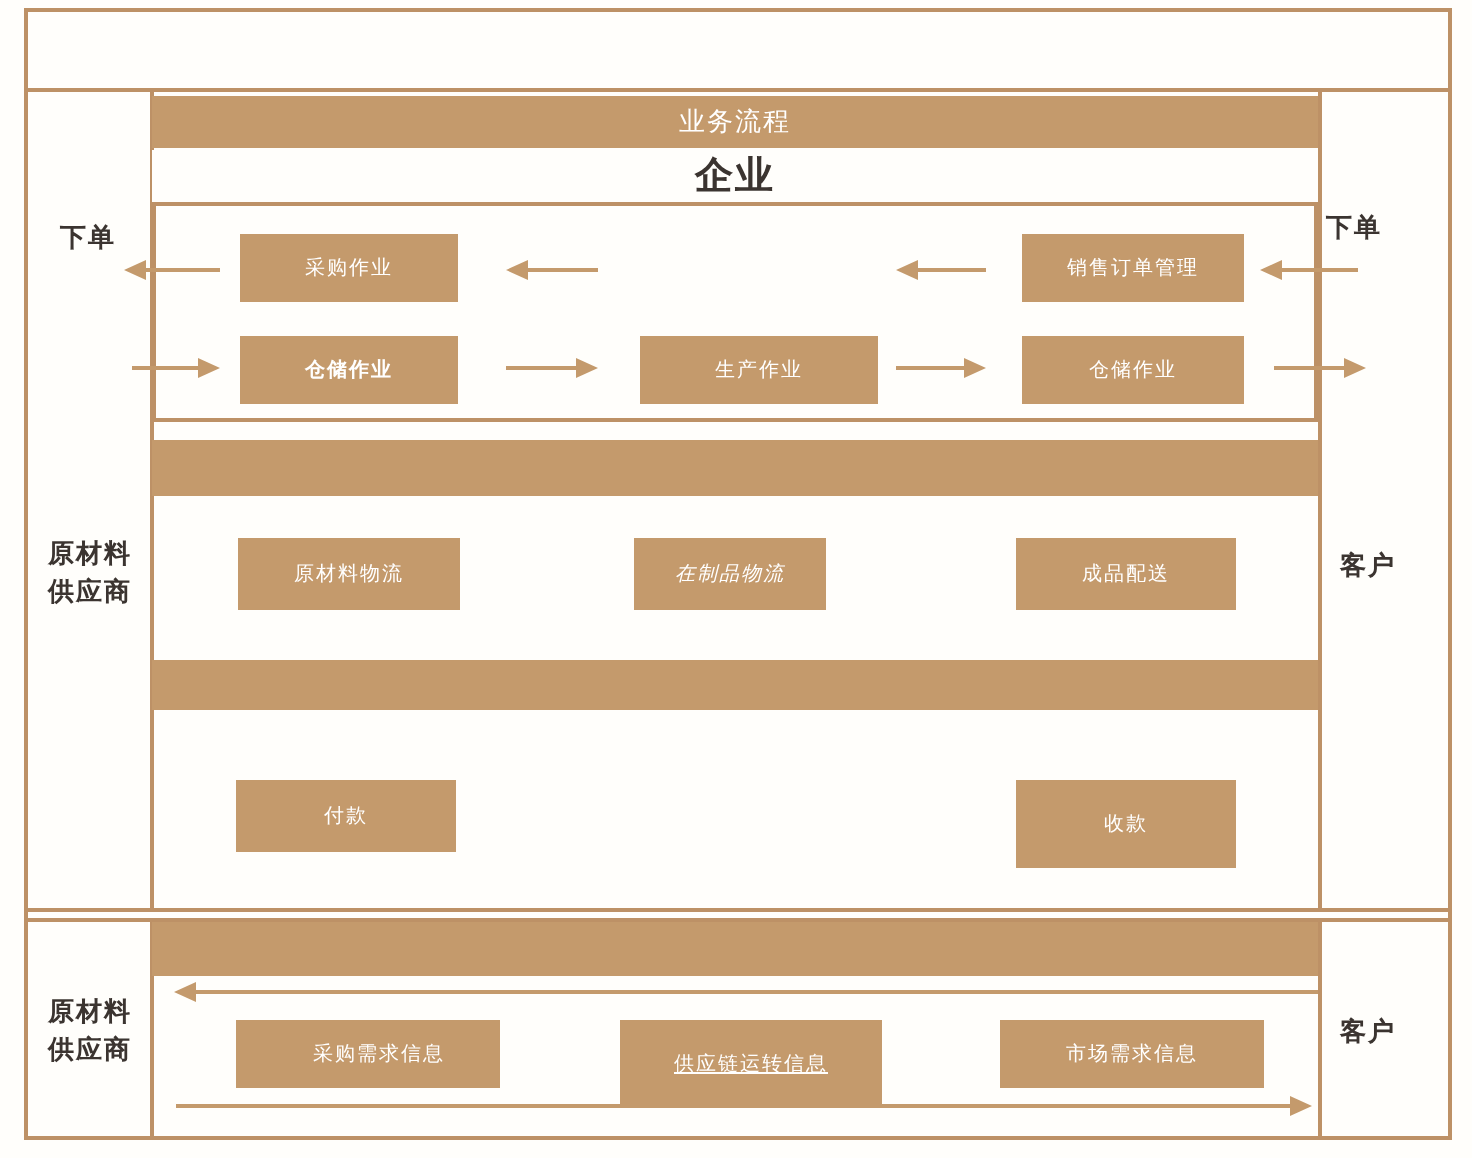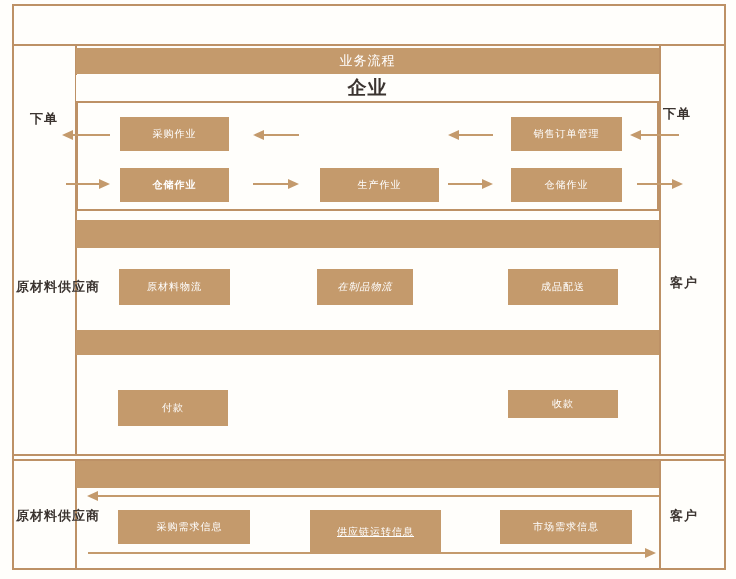--- a/index.html
+++ b/index.html
@@ -32,21 +32,21 @@
   .node{
     background:var(--tan);color:var(--light);
     display:flex;align-items:center;justify-content:center;
     font-size:10px;letter-spacing:1px;white-space:nowrap;
   }
   .side-label{
     color:var(--dark);font-size:13px;font-weight:bold;
     display:flex;align-items:center;justify-content:flex-start;
     letter-spacing:1px;white-space:nowrap;
   }
-  .side-label.two-line{flex-direction:row;line-height:19px;}
+  .side-label.two-line{flex-direction:column;line-height:19px;}
   .arrow{position:absolute;}
   .arrow .shaft{position:absolute;top:50%;margin-top:-1px;height:2px;background:var(--tan);left:0;right:0;}
   .arrow.head-left .shaft{left:9px;}
   .arrow.head-right .shaft{right:9px;}
   .arrow .head{position:absolute;top:50%;margin-top:-5px;width:0;height:0;
     border-top:5px solid transparent;border-bottom:5px solid transparent;}
   .arrow.head-left .head{left:0;border-right:11px solid var(--tan);}
   .arrow.head-right .head{right:0;border-left:11px solid var(--tan);}
 </style>
 </head>
@@ -129,21 +129,21 @@
     <span>在制品物流</span>
   </div>
   <div class="abs node" style="left:508px;top:269px;width:110px;height:36px;">
     <span>成品配送</span>
   </div>
 
   <div class="abs band" style="left:76px;top:330px;width:583px;height:25px;"></div>
   <div class="abs node" style="left:118px;top:390px;width:110px;height:36px;">
     <span>付款</span>
   </div>
-  <div class="abs node" style="left:508px;top:390px;width:110px;height:28px;">
+  <div class="abs node" style="left:508px;top:390px;width:110px;height:44px;">
     <span>收款</span>
   </div>
 
   <div class="abs band" style="left:76px;top:461px;width:583px;height:27px;"></div>
   <div class="arrow head-left" style="left:87px;top:490px;width:572px;height:12px;">
       <div class="shaft"></div>
       <div class="head"></div>
     </div>
   <div class="abs node" style="left:118px;top:510px;width:132px;height:34px;padding-left:11px;">
     <span>采购需求信息</span>

